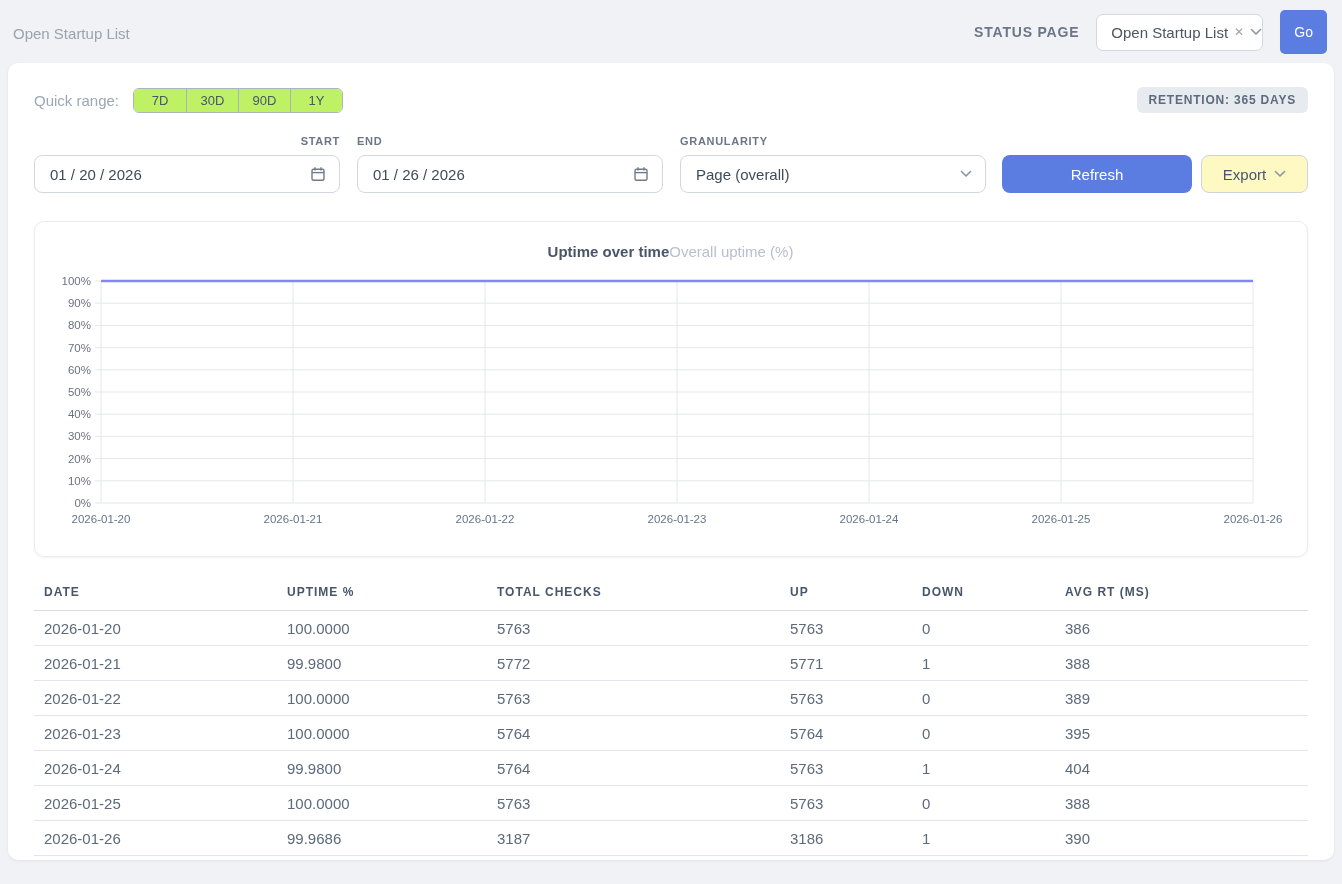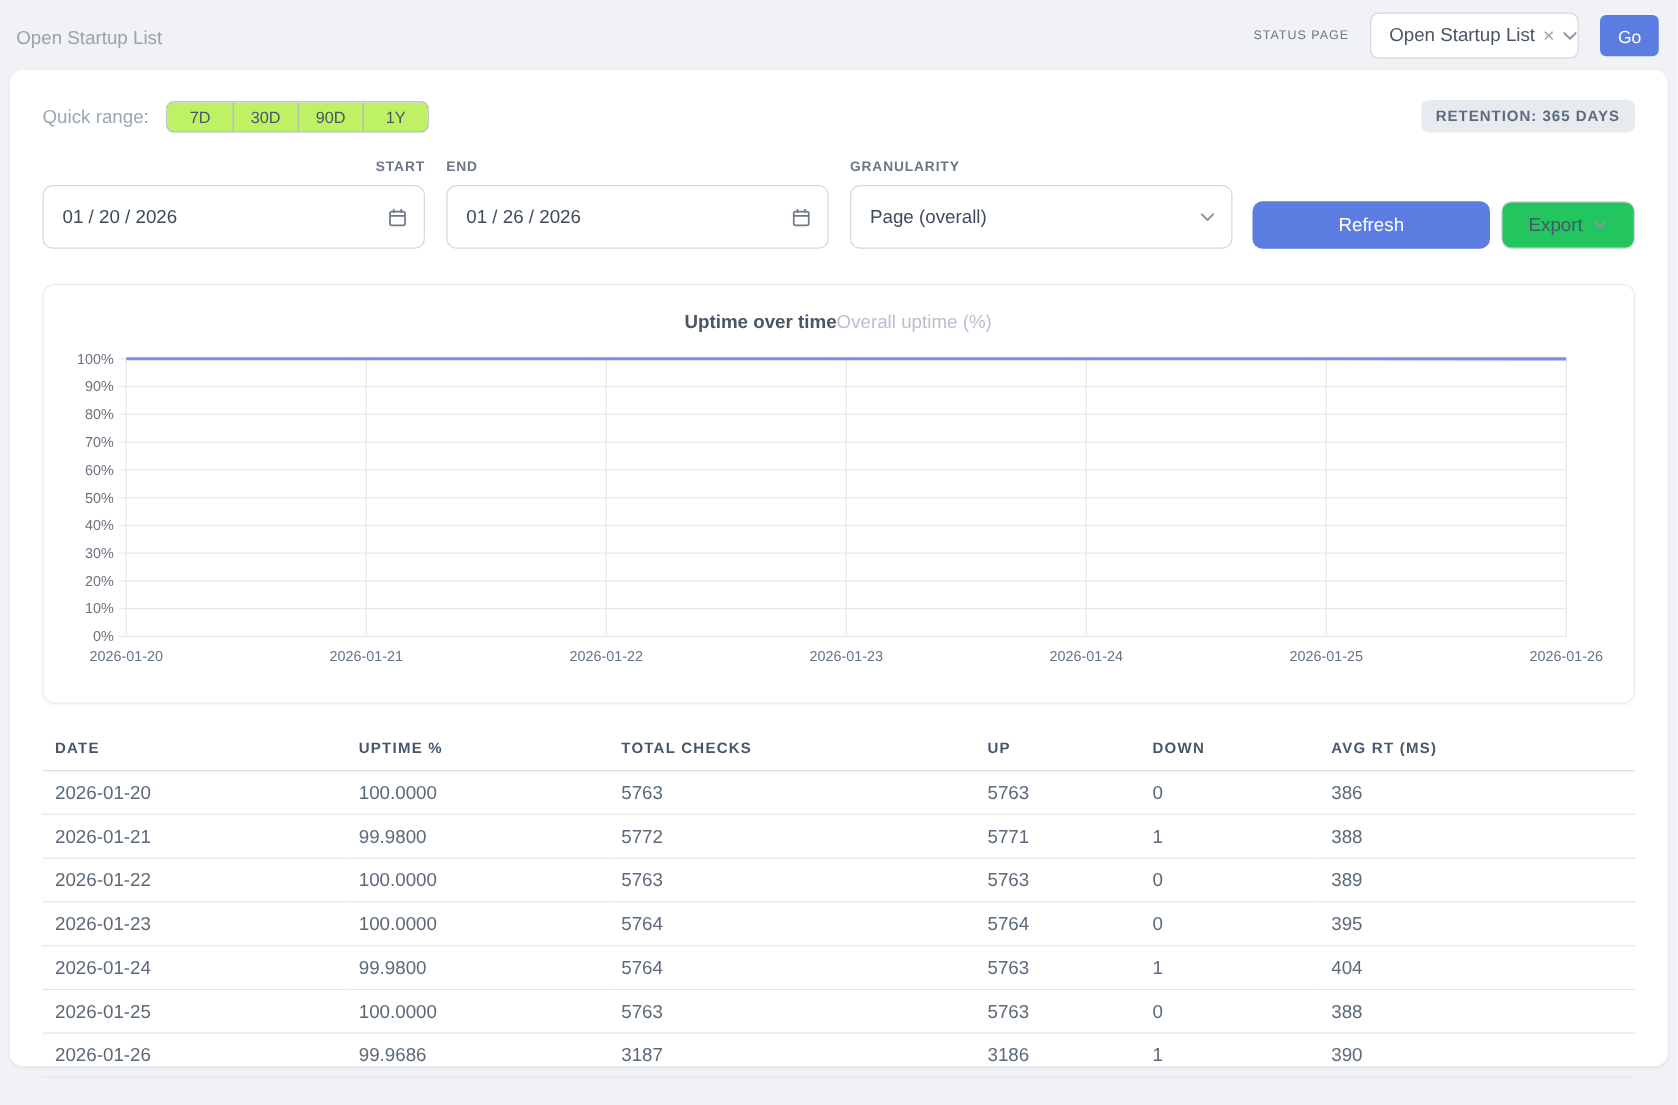--- a/index.html
+++ b/index.html
@@ -11,33 +11,33 @@
     overflow:hidden;
   }
   
   .page-header {
     display:flex; justify-content:space-between; align-items:center;
     padding:10px 15px 9px 13px;
   }
   .ph-left h1 { font-size:26px; font-weight:bold; color:#3d4d61; letter-spacing:.2px; }
   .ph-left .subtitle { font-size:15px; color:#9aa3af; margin-top:3px; }
   .ph-right { display:flex; align-items:center; gap:17px; }
-  .sp-label { font-size:10px; font-weight:normal; color:#6b7686; letter-spacing:.8px; }
+  .sp-label { font-size:14px; font-weight:bold; color:#6b7686; letter-spacing:.8px; }
   .sp-select {
     display:flex; align-items:center; gap:6px;
     background:#fff; border:1px solid #d3d8de; border-radius:7px;
     height:37px; padding:0 12px 0 14px; width:167px; cursor:pointer;
   }
   .sp-select .sp-value { font-size:15px; color:#4b5563; white-space:nowrap; }
   .sp-clear { font-size:12px; color:#9aa3af; line-height:1; cursor:pointer; }
   .chev { width:12px; height:8px; flex:0 0 auto; }
   .chev polyline { fill:none; stroke:#8b95a3; stroke-width:1.6; stroke-linecap:round; stroke-linejoin:round; }
   .go-btn {
     background:#5b7ce0; color:#fff; border:none; border-radius:5px;
-    height:33px; padding:0 14px; font-size:14px; cursor:pointer;
+    height:44px; padding:0 14px; font-size:14px; cursor:pointer;
     font-family:"Liberation Sans", sans-serif;
   }
   
   .panel {
     margin:0 8px; background:#fff; border-radius:10px;
     box-shadow:0 1px 3px rgba(16,24,40,.07);
     padding:24px 26px 20px 26px; height:797px;
   }
   
   .row-quick { display:flex; justify-content:space-between; align-items:center; }
@@ -52,34 +52,34 @@
   .qr-btn:first-child { border-left:none; }
   .retention-badge {
     background:#e7ebf0; color:#5d6b7c; border-radius:6px;
     font-size:12px; font-weight:bold; letter-spacing:.8px; padding:6px 12px;
   }
   
   .row-filters { display:flex; align-items:flex-end; margin-top:22px; }
   .field { display:flex; flex-direction:column; }
   .field-label { font-size:11px; font-weight:bold; color:#6b7686; letter-spacing:.7px; margin-bottom:8px; }
   .control {
-    height:51px; background:#fff; border:1px solid #d3d8de; border-radius:8px;
+    height:38px; background:#fff; border:1px solid #d3d8de; border-radius:8px;
     display:flex; align-items:center; justify-content:space-between;
     padding:0 13px 0 15px; width:306px; font-size:15px; color:#3f4b5b; cursor:pointer;
   }
   .cal-icon { width:16px; height:16px; }
   .cal-icon rect, .cal-icon line { stroke:#6f7a88; stroke-width:1.4; fill:none; }
   .f-start { margin-right:17px;text-align:right; } .f-end { margin-right:17px; } .f-gran { margin-right:16px; }
   .refresh-btn {
     width:190px; height:38px; background:#5b7ce0; color:#fff; border:none;
     border-radius:8px; font-size:15px; cursor:pointer; margin-right:9px;
     font-family:"Liberation Sans", sans-serif;
   }
   .export-btn {
-    width:107px; height:38px; background:#22c55e; border:1px solid #cdd3da; border-radius:8px;
+    width:107px; height:38px; background:#fef9c3; border:1px solid #cdd3da; border-radius:8px;
     font-size:15px; color:#47566a; cursor:pointer;
     display:flex; align-items:center; justify-content:center; gap:8px;
     font-family:"Liberation Sans", sans-serif;
   }
   
   .chart-card {
     margin-top:28px; border:1px solid #e8ebef; border-radius:10px;
     box-shadow:0 1px 3px rgba(16,24,40,.05); height:336px; overflow:hidden;
   }
   .chart-head { display:flex; justify-content:center; align-items:center; padding:21px 24px 11px 23px; }

